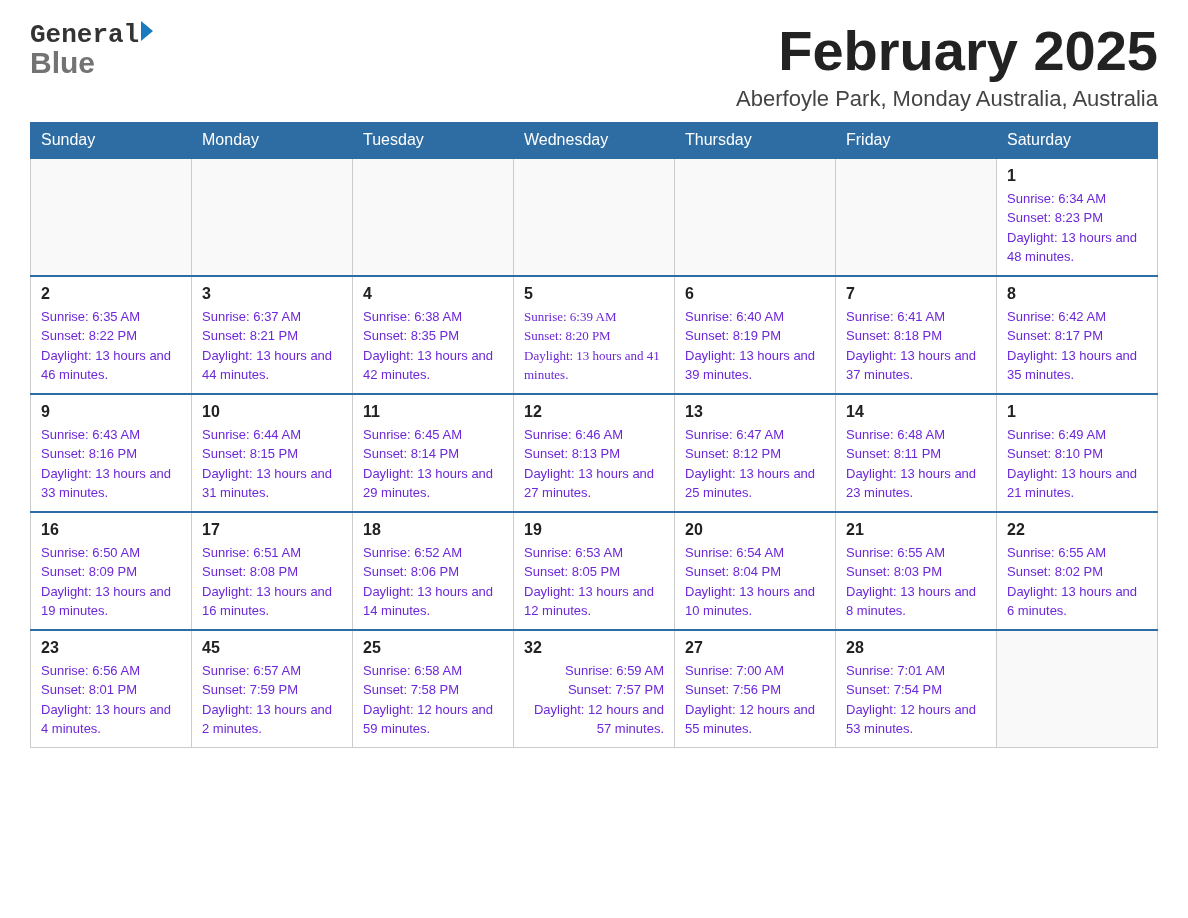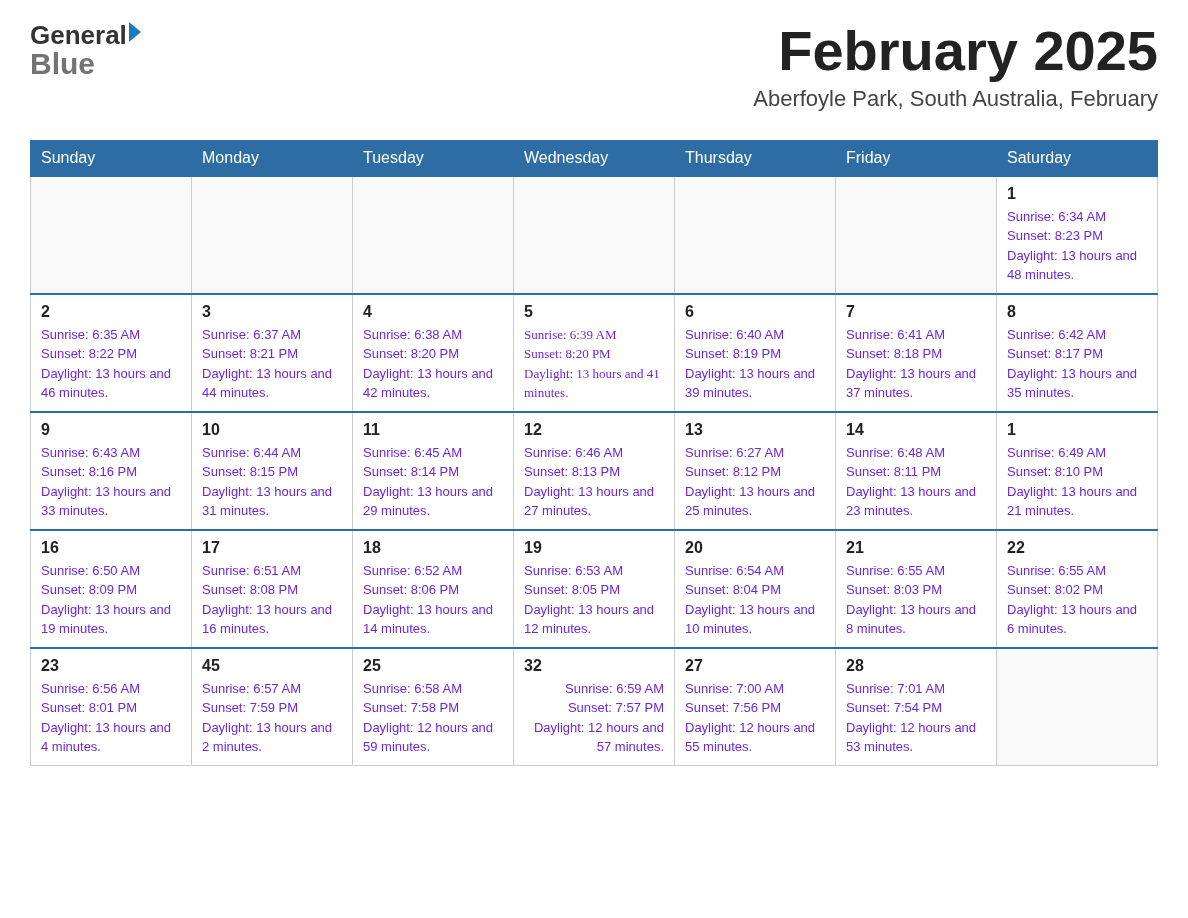--- a/index.html
+++ b/index.html
@@ -45,21 +45,21 @@
       line-height: 1.1;
     }
     .location {
       font-size: 22px;
       color: #444;
       margin-top: 4px;
     }
     .calendar {
       width: 100%;
       border-collapse: collapse;
-      margin-top: 28px;
+      margin-top: 10px;
     }
     .calendar th {
       background-color: #2e6da4;
       color: #fff;
       text-align: left;
       padding: 8px 10px;
       font-size: 16px;
       font-weight: normal;
       border: 1px solid #2e6da4;
     }
@@ -91,20 +91,21 @@
       color: #6d28d9;
     }
     .logo-container {
       display: flex;
       flex-direction: column;
       align-items: flex-start;
     }
     .logo-line1 {
       display: flex;
       align-items: center;
+      font-family: Liberation Mono, monospace;
     }
     .logo-line2 {
       display: flex;
       align-items: center;
       margin-top: -4px;
     }
   </style>
 </head>
 <body>
 
@@ -113,21 +114,21 @@
     <div class="logo-line1">
       <span class="logo-text-general">General</span>
       <div class="logo-arrow"></div>
     </div>
     <div class="logo-line2">
       <span class="logo-text-blue">Blue</span>
     </div>
   </div>
   <div class="title-block">
     <div class="month-title">February 2025</div>
-    <div class="location">Aberfoyle Park, South Australia, February</div>
+    <div class="location">Aberfoyle Park, Monday Australia, Australia</div>
   </div>
 </div>
 
 <table class="calendar">
   <thead>
     <tr>
     <th>Sunday</th>
         <th>Monday</th>
         <th>Tuesday</th>
         <th>Wednesday</th>
@@ -160,21 +161,21 @@
         </td>
         <td>
           <span class="day-number">3</span>
           <div class="day-info" style="white-space: pre-line;">Sunrise: 6:37 AM
 Sunset: 8:21 PM
 Daylight: 13 hours and 44 minutes.</div>
         </td>
         <td>
           <span class="day-number">4</span>
           <div class="day-info" style="white-space: pre-line;">Sunrise: 6:38 AM
-Sunset: 8:20 PM
+Sunset: 8:35 PM
 Daylight: 13 hours and 42 minutes.</div>
         </td>
         <td>
           <span class="day-number">5</span>
           <div class="day-info" style="white-space: pre-line; font-family: Liberation Serif, serif;">Sunrise: 6:39 AM
 Sunset: 8:20 PM
 Daylight: 13 hours and 41 minutes.</div>
         </td>
         <td>
           <span class="day-number">6</span>
@@ -215,21 +216,21 @@
 Daylight: 13 hours and 29 minutes.</div>
         </td>
         <td>
           <span class="day-number">12</span>
           <div class="day-info" style="white-space: pre-line;">Sunrise: 6:46 AM
 Sunset: 8:13 PM
 Daylight: 13 hours and 27 minutes.</div>
         </td>
         <td>
           <span class="day-number">13</span>
-          <div class="day-info" style="white-space: pre-line;">Sunrise: 6:27 AM
+          <div class="day-info" style="white-space: pre-line;">Sunrise: 6:47 AM
 Sunset: 8:12 PM
 Daylight: 13 hours and 25 minutes.</div>
         </td>
         <td>
           <span class="day-number">14</span>
           <div class="day-info" style="white-space: pre-line;">Sunrise: 6:48 AM
 Sunset: 8:11 PM
 Daylight: 13 hours and 23 minutes.</div>
         </td>
         <td>

